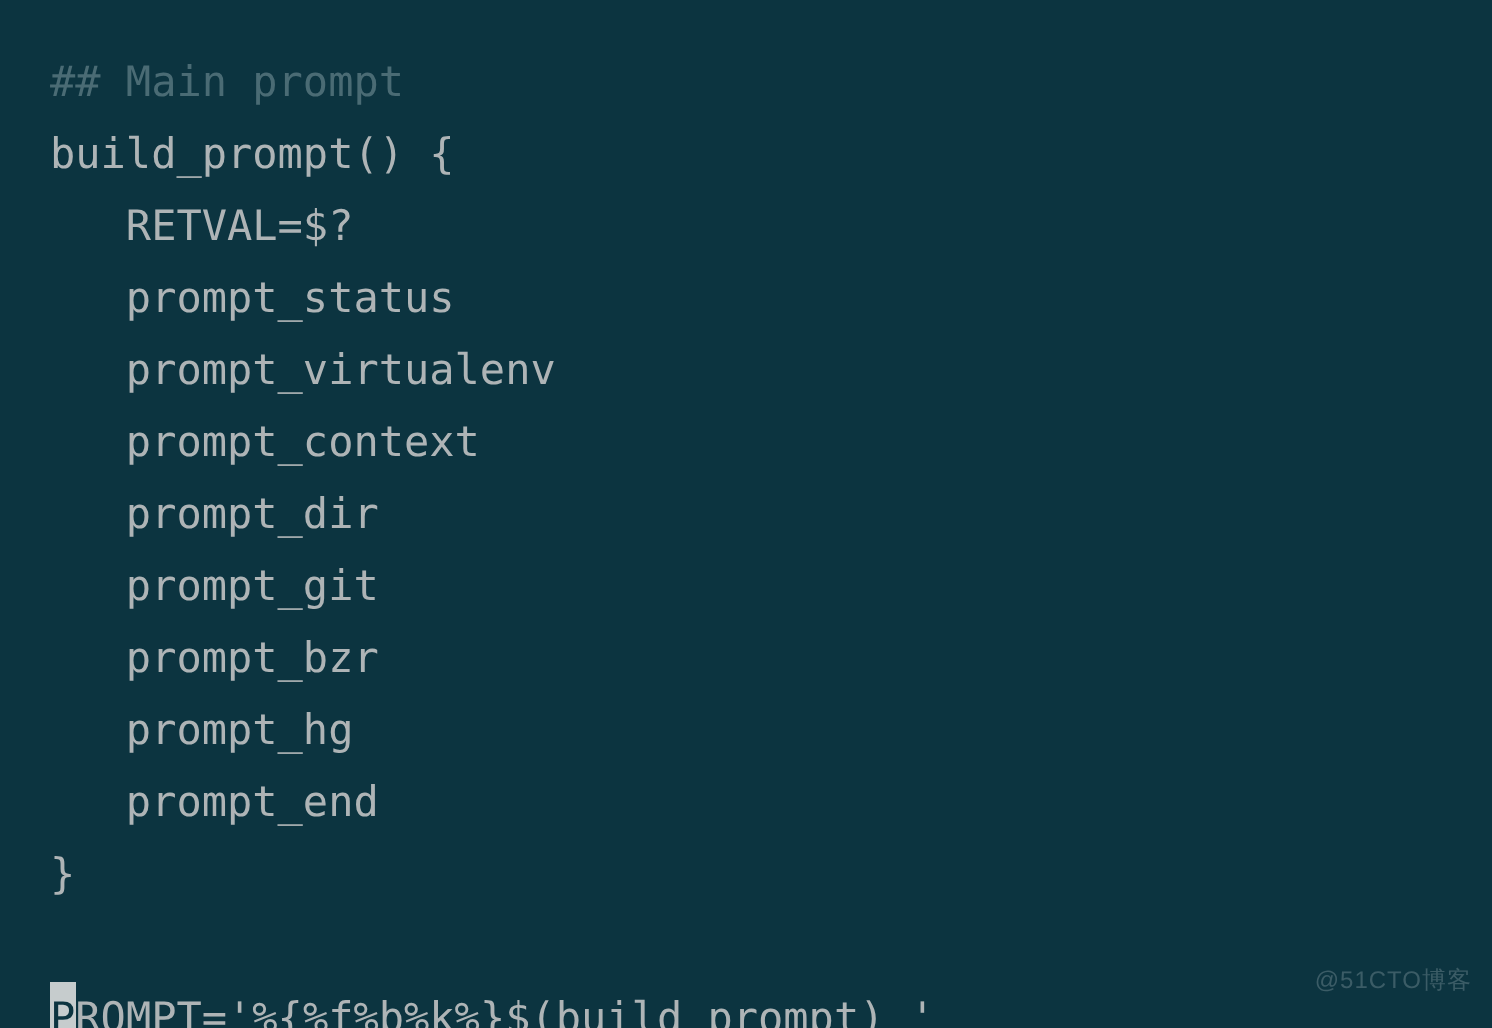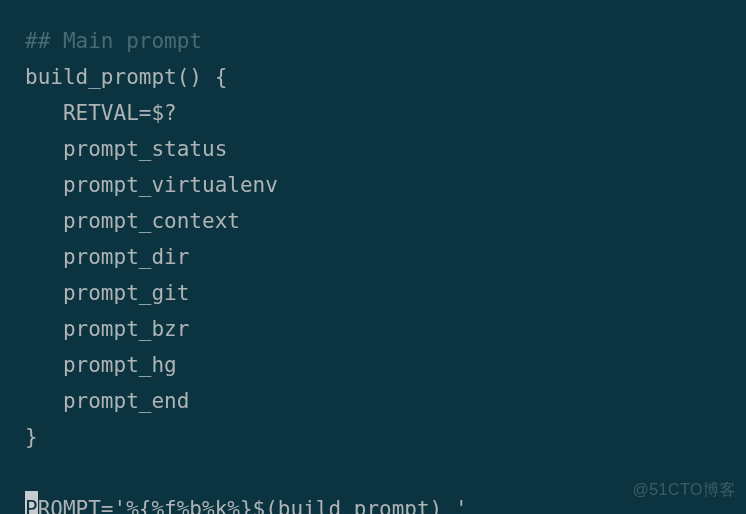--- a/index.html
+++ b/index.html
@@ -27,21 +27,21 @@
   .cursor {
     display: inline-block;
     background: #c6cccd;
     color: #0c3440;
   }
   .watermark {
     position: absolute;
     right: 10px;
     bottom: 6px;
     font-family: sans-serif;
-    font-size: 16px;
+    font-size: 12px;
     color: rgba(200,210,215,0.25);
     letter-spacing: 0.5px;
   }
 </style>
 </head>
 <body>
 
 <pre class="code"><span class="dim">## Main prompt</span>
 <span>build_prompt() {</span>
 <span>   RETVAL=$?</span>

